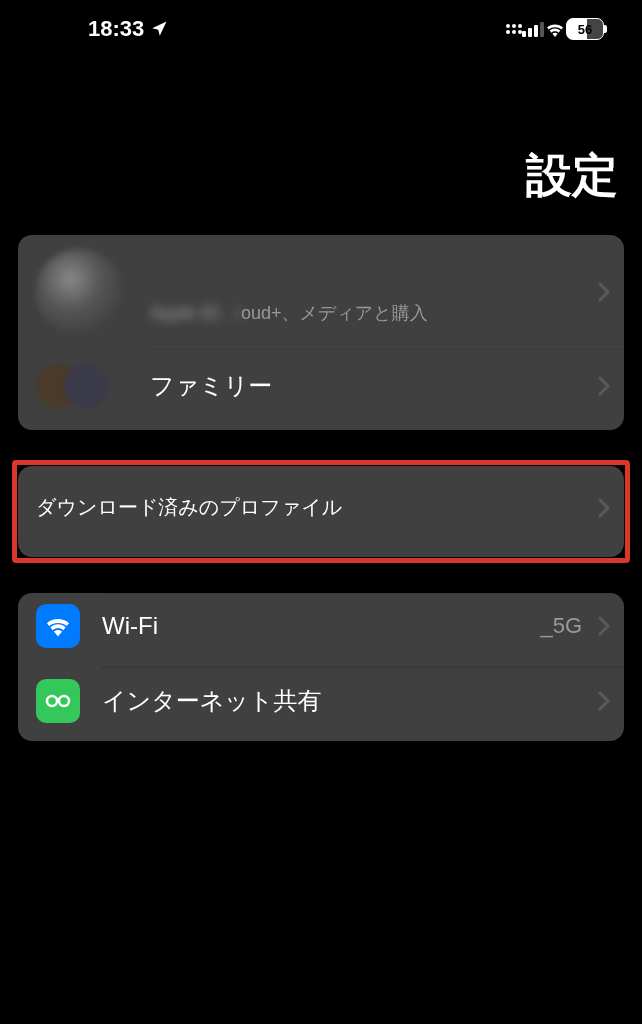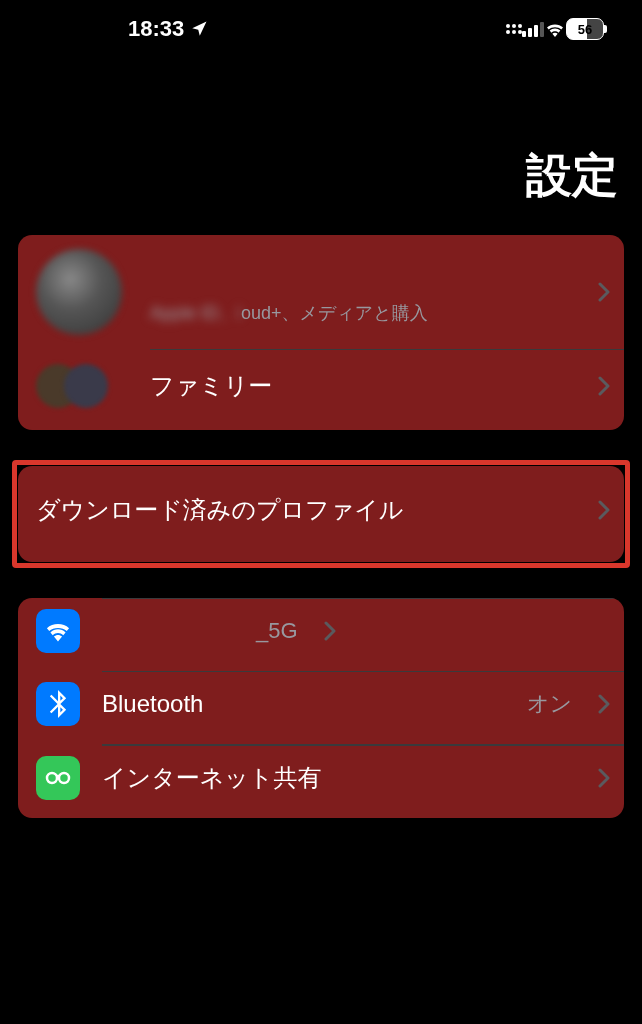--- a/index.html
+++ b/index.html
@@ -15,21 +15,20 @@
       font-family: -apple-system, BlinkMacSystemFont, "Hiragino Sans", sans-serif;
       color: #fff;
       overflow: hidden;
     }
     .status-bar {
       display: flex;
       justify-content: space-between;
       align-items: center;
       padding: 18px 38px 10px 88px;
       height: 50px;
-      margin-left: 40px;
     }
     .status-left {
       display: flex;
       align-items: center;
       gap: 6px;
       font-size: 22px;
       font-weight: 600;
     }
     .status-right {
       display: flex;
@@ -87,21 +86,21 @@
       border-radius: 0 2px 2px 0;
     }
     .page-title {
       font-size: 46px;
       font-weight: 700;
       padding: 95px 24px 28px 24px;
       text-align: right;
     }
     .section {
       margin: 0 18px 36px 18px;
-      background: #7f1d1d;
+      background: #404040;
       border-radius: 14px;
       overflow: hidden;
     }
     .section.highlighted {
       position: relative;
       overflow: visible;
     }
     .section.highlighted::before {
       content: '';
       position: absolute;
@@ -180,27 +179,27 @@
     .row-subtitle .blur-part {
       filter: blur(5px);
       display:inline-block;
     }
     .row-label {
       font-size: 24px;
       color: #fff;
       flex: 1;
     }
     .row-label.profile {
-      font-size: 24px;
+      font-size: 20px;
       padding: 18px 0;
     }
     .row-value {
       font-size: 22px;
       color: #98989f;
-      margin-right: 16px;
+      margin-right: 6px;
     }
     .row-value.blurred {
       filter: blur(5px);
       margin-right: 0;
     }
     .chevron {
       width: 12px;
       height: 20px;
       flex-shrink: 0;
       margin-left: 10px;
@@ -312,39 +311,28 @@
 </div>
 
 <div class="section">
   <div class="separator conn"></div>
   <div class="row connectivity">
     <div class="icon-box icon-blue">
       <svg width="28" height="28" viewBox="0 0 24 24" fill="#fff">
           <path d="M12 21l-3.5-4.2c2-1.9 5-1.9 7 0L12 21zm-6.5-7.8c3.6-3.5 9.4-3.5 13 0l-2 2.4c-2.5-2.4-6.5-2.4-9 0l-2-2.4zm-3-3.6C7.5 4.9 16.5 4.9 21.5 9.6l-2 2.4C15.9 8.5 8.1 8.5 4.5 12l-2-2.4z"></path>
         </svg>
     </div>
+    <div class="row-label">Wi-Fi</div>
     <span class="row-value blurred">　　　　　　　</span>
     <span class="row-value">_5G</span>
     <div class="chevron"><svg viewBox="0 0 12 20" fill="none" stroke="#5a5a5e" stroke-width="3" stroke-linecap="round" stroke-linejoin="round">
           <path d="M2 2l8 8-8 8"></path>
         </svg></div>
   </div>
   <div class="separator conn"></div>
-  <div class="row connectivity">
-    <div class="icon-box icon-blue">
-      <svg width="24" height="28" viewBox="0 0 16 24" fill="#fff">
-          <path d="M8 0v9.6L2.4 4 1 5.4 7.6 12 1 18.6 2.4 20 8 14.4V24l7-7-5-5 5-5-7-7zm2 4.8L12.2 7 10 9.2V4.8zm0 14.4v-4.4L12.2 17 10 19.2z"></path>
-        </svg>
-    </div>
-    <div class="row-label">Bluetooth</div>
-    <span class="row-value">オン</span>
-    <div class="chevron"><svg viewBox="0 0 12 20" fill="none" stroke="#5a5a5e" stroke-width="3" stroke-linecap="round" stroke-linejoin="round">
-          <path d="M2 2l8 8-8 8"></path>
-        </svg></div>
-  </div>
   <div class="separator conn"></div>
   <div class="separator conn"></div>
   <div class="row connectivity">
     <div class="icon-box icon-green">
       <svg width="30" height="20" viewBox="0 0 30 16" fill="none" stroke="#fff" stroke-width="2.5">
           <circle cx="9" cy="8" r="5"></circle>
           <circle cx="21" cy="8" r="5"></circle>
           <path d="M13 6h4"></path>
         </svg>
     </div>

